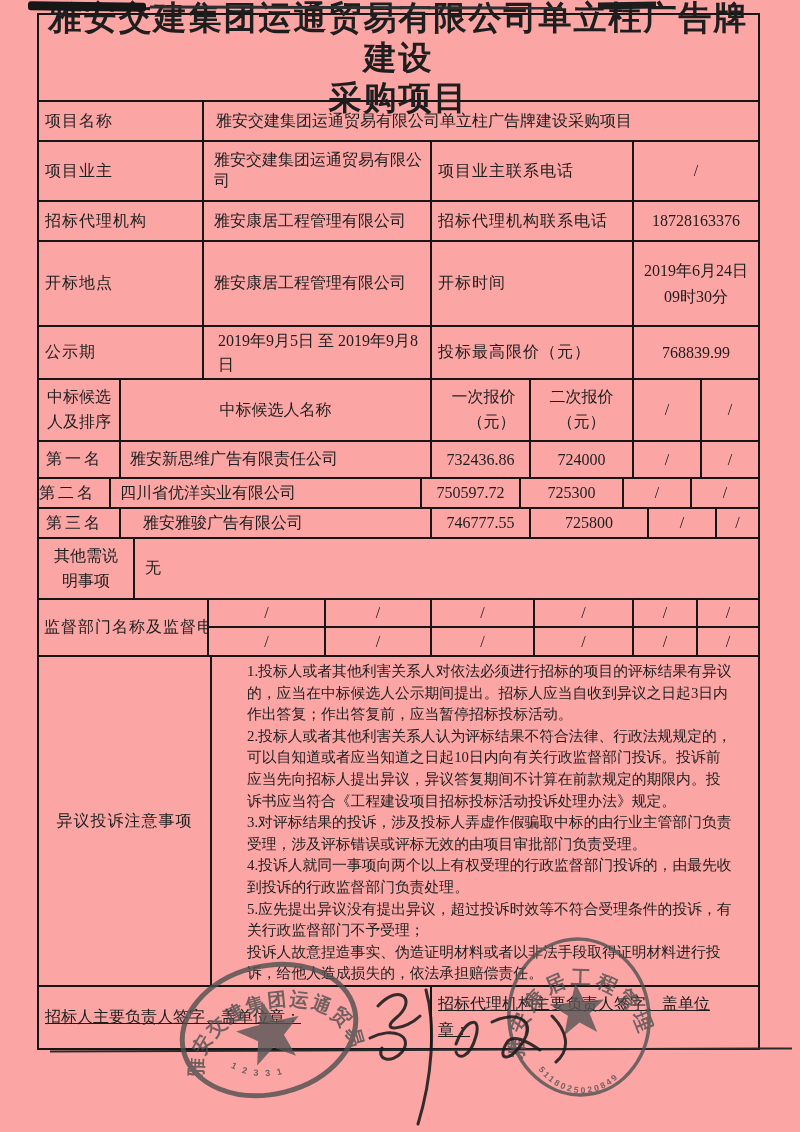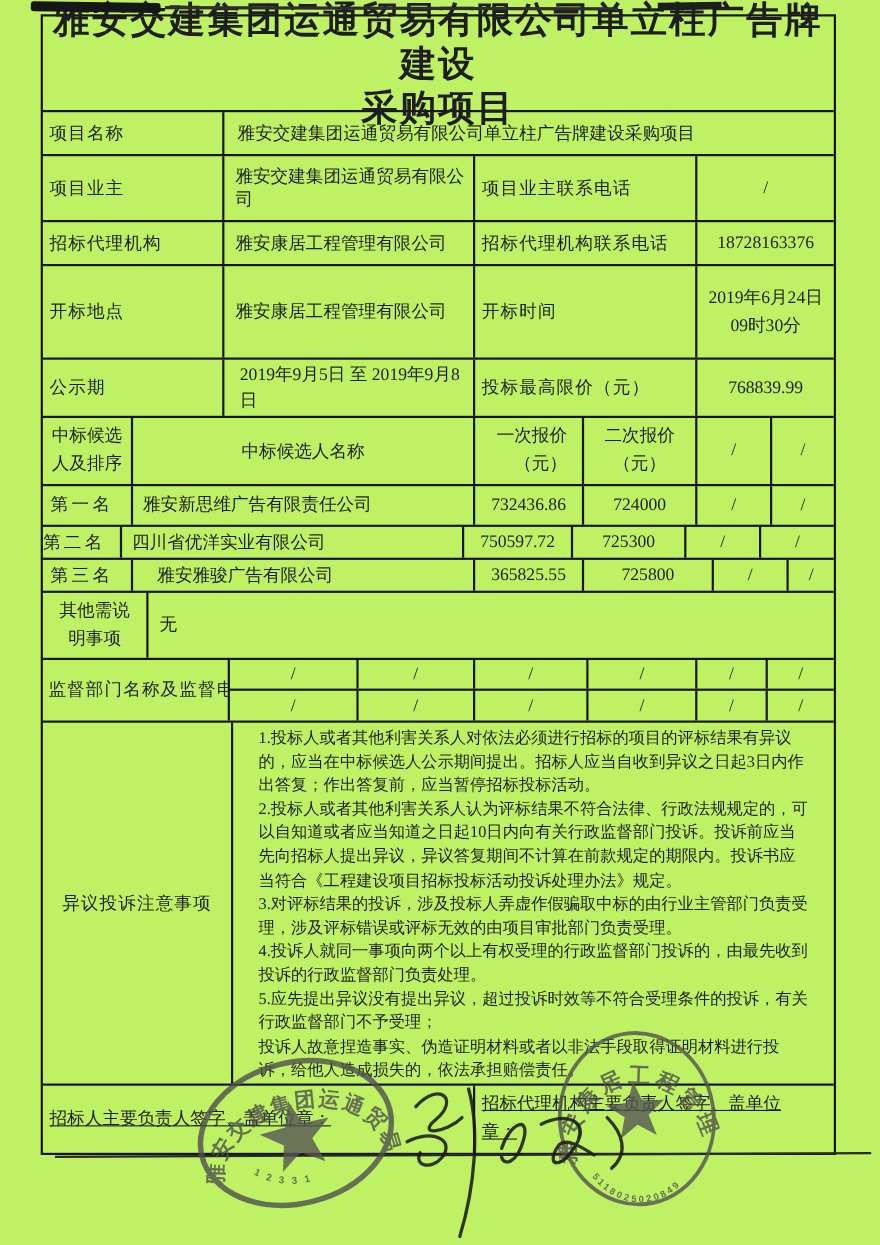--- a/index.html
+++ b/index.html
@@ -1,18 +1,18 @@
 <!DOCTYPE html>
 <html><head>
 <meta charset="utf-8">
 <style>
   html,body{margin:0;padding:0;}
   .page{
     position:relative; width:800px; height:1132px;
-    background:#bef264; overflow:hidden;
+    background:#fca5a5; overflow:hidden;
     font-family:"Liberation Serif","DejaVu Serif",serif;
     color:#1e1e1e;
   }
   .doc{
     position:absolute; left:37px; top:13px; width:723px;
     border:2px solid #161616; box-sizing:border-box; z-index:1;
   }
   .row{display:flex; border-bottom:2px solid #161616; box-sizing:border-box;}
   .row.noline{border-bottom:none;}
   .c{
@@ -24,21 +24,21 @@
   .c.center{justify-content:center; text-align:center;}
   .lab{letter-spacing:1px;}
   .titlebox{
     height:87px; display:flex; flex-direction:column; justify-content:center;
     text-align:center; border-bottom:2px solid #161616; box-sizing:border-box;
     font-family:"Liberation Sans","DejaVu Sans",sans-serif;
     font-weight:bold; font-size:33px; letter-spacing:2px; line-height:40px;
   }
   .objtext{
     flex:1; padding:4px 23px; font-size:14.8px; line-height:21.6px;
-    box-sizing:border-box; overflow:hidden;
+    box-sizing:border-box; overflow:hidden;margin-left:12px;
   }
   .objtext p{margin:0;}
   .sigrow{position:relative;text-decoration:underline;}
   .nowrap{white-space:nowrap;}
   .stamp{position:absolute; z-index:3; opacity:.8;}
   .sig{position:absolute; z-index:4; opacity:.88;}
   .artifact{position:absolute; z-index:5;}
   .sm1{left:28px; top:2px; width:118px; height:9px; background:#161616; border-radius:3px; transform:rotate(.8deg);}
   .sm2{left:150px; top:6px; width:412px; height:3px; background:#2e2e2e; transform:rotate(.15deg);}
   .sm3{left:598px; top:2px; width:58px; height:7px; background:#1d1d1d; transform:rotate(-1deg);}
@@ -124,21 +124,21 @@
       <div class="c" style="width:311px; padding-left:9px">四川省优洋实业有限公司</div>
       <div class="c center" style="width:99px">750597.72</div>
       <div class="c center" style="width:103px">725300</div>
       <div class="c center" style="width:68px">/</div>
       <div class="c last center" style="flex:1">/</div>
     </div>
 
     <div class="row" style="height:30px">
       <div class="c" style="width:82px; letter-spacing:3px; padding-left:7px">第三名</div>
       <div class="c" style="width:311px; padding-left:22px">雅安雅骏广告有限公司</div>
-      <div class="c center" style="width:99px">365825.55</div>
+      <div class="c center" style="width:99px">746777.55</div>
       <div class="c center" style="width:118px">725800</div>
       <div class="c center" style="width:68px">/</div>
       <div class="c last center" style="flex:1">/</div>
     </div>
 
     <div class="row" style="height:61px">
       <div class="c center" style="width:96px; line-height:1.55">
           <span style="width:70px">其他需说明事项</span>
         </div>
       <div class="c last" style="flex:1; padding-left:10px; align-items:center">无</div>

